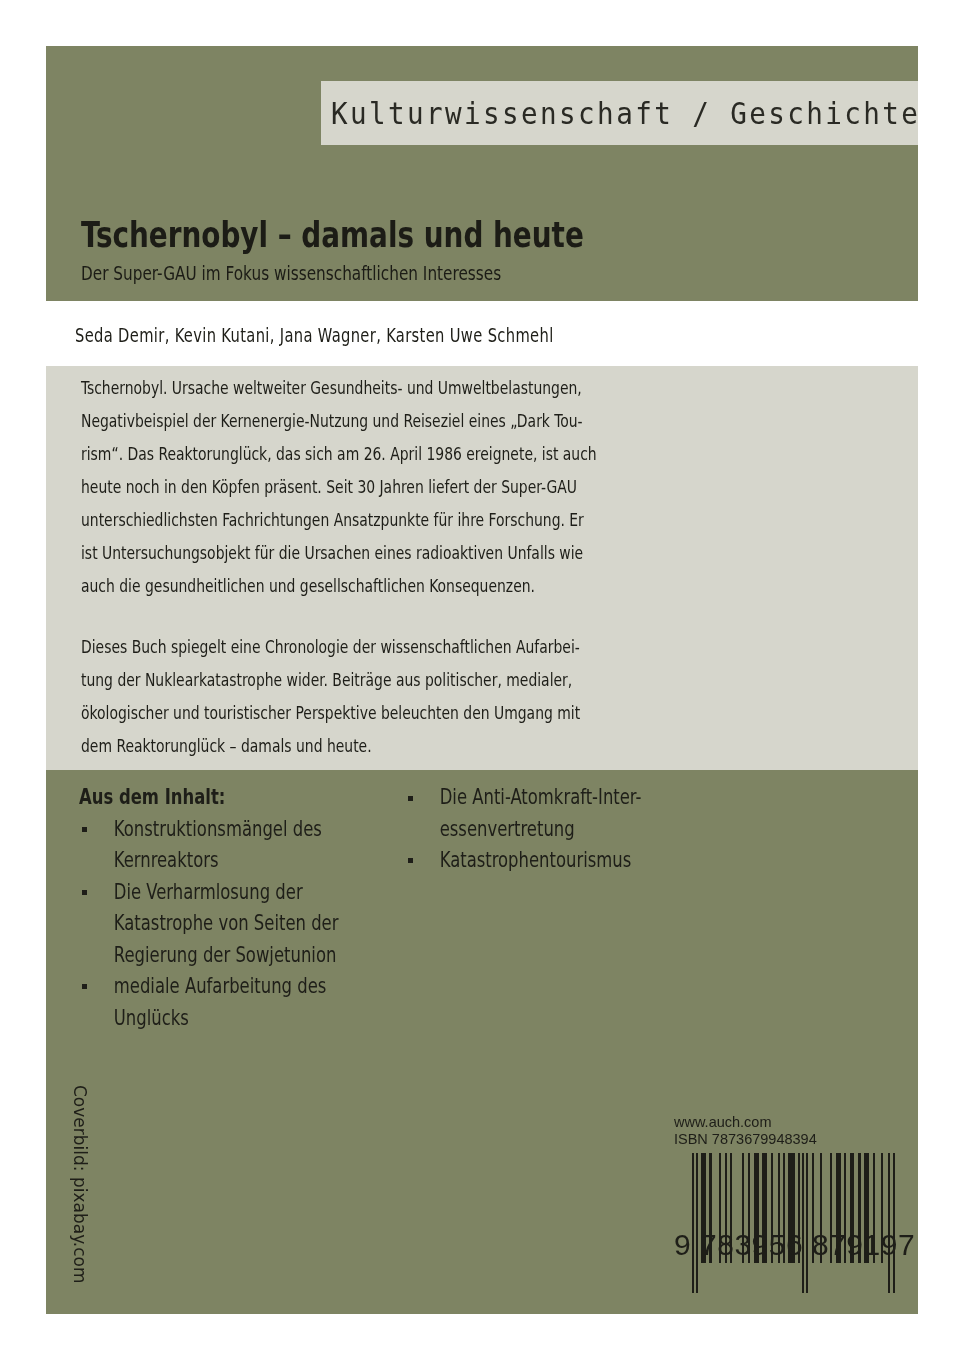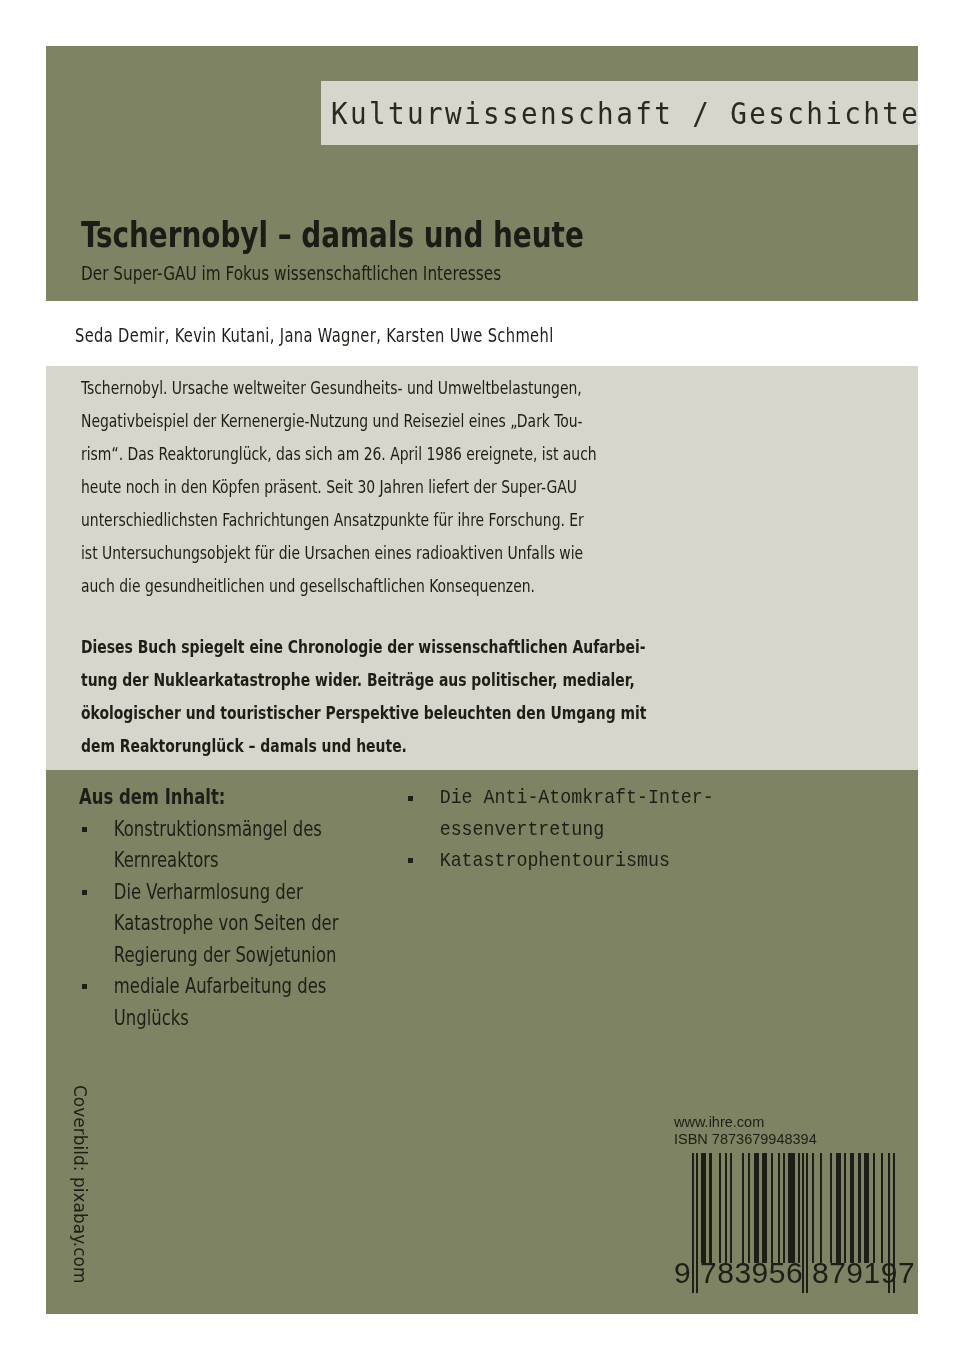--- a/index.html
+++ b/index.html
@@ -14,32 +14,32 @@
   #title { position:absolute; left:81px; top:214px; font-size:36px; font-weight:bold; white-space:nowrap;
            transform:scaleX(0.86); transform-origin:left; color:#1c1c16; }
   #subtitle { position:absolute; left:81px; top:261px; font-size:20px; white-space:nowrap;
               transform:scaleX(0.85); transform-origin:left; color:#1c1c16; }
   #authors { position:absolute; left:75px; top:324px; font-size:19px; white-space:nowrap;
              transform:scaleX(0.86); transform-origin:left; letter-spacing:0.4px; }
   #desc-box { position:absolute; left:46px; top:366px; width:872px; height:404px; }
   .para { position:absolute; left:81px; width:800px; font-size:18px; line-height:33px; }
   .para .ln { display:block; white-space:nowrap; transform:scaleX(0.86); transform-origin:left; }
   #para1 { top:371px; }
-  #para2 { top:630px;font-weight:bold; }
+  #para2 { top:630px; }
   #bottom-band { position:absolute; left:46px; top:770px; width:872px; height:544px; }
   .toc { position:absolute; font-size:21px; line-height:31.5px; }
   .toc .ln { display:block; white-space:nowrap; transform:scaleX(0.87); transform-origin:left; }
   #toc-left { left:79px; top:782px; }
-  #toc-right { left:404px; top:782px;font-family:Liberation Mono, monospace; }
+  #toc-right { left:404px; top:782px; }
   .bullet { position:absolute; width:5px; height:5px; background:#1e1e18; }
   #credit { position:absolute; left:64px; top:1085px; font-size:17px; font-family:"DejaVu Sans", sans-serif;
             transform-origin:left top; transform:rotate(90deg) translateY(-26px); white-space:nowrap; color:#1e1e18;}
   #isbn-block { position:absolute; left:674px; top:1114px; font-family:"Liberation Sans", sans-serif; font-size:14.5px; line-height:17px; color:#1e1e18; }
   #barcode { position:absolute; left:692px; top:1153px; width:204px; height:140px; }
-  #barcode-digits { position:absolute; left:674px; top:1256px; font-family:"Liberation Sans", sans-serif; font-size:30px; color:#1e1e18; letter-spacing:0.5px; white-space:pre; }
+  #barcode-digits { position:absolute; left:674px; top:1228px; font-family:"Liberation Sans", sans-serif; font-size:30px; color:#1e1e18; letter-spacing:0.5px; white-space:pre; }
 </style>
 </head>
 <body>
 
 <div id="top-band" class="green"></div>
 <div id="category-bar" class="light"></div>
 <div id="category-text">Kulturwissenschaft / Geschichte</div>
 <div id="title">Tschernobyl – damals und heute</div>
 <div id="subtitle">Der Super-GAU im Fokus wissenschaftlichen Interesses</div>
 
@@ -82,21 +82,21 @@
   <span class="ln" style="padding-left:41px;">Die Anti-Atomkraft-Inter-</span>
   <span class="ln" style="padding-left:41px;">essenvertretung</span>
   <span class="ln" style="padding-left:41px;">Katastrophentourismus</span>
 </div>
 <div class="bullet" style="left:408px;top:796px;"></div>
 <div class="bullet" style="left:408px;top:858px;"></div>
 
 <div id="credit">Coverbild: pixabay.com</div>
 
 <div id="isbn-block">
-  <div>www.ihre.com</div>
+  <div>www.auch.com</div>
   <div>ISBN 7873679948394</div>
 </div>
 
 <svg id="barcode" viewBox="0 0 204 140" preserveAspectRatio="none">
   <g fill="#1e1e18">
     <rect x="0" y="0" width="2" height="140"></rect>
       <rect x="4" y="0" width="2" height="140"></rect>
     <rect x="9" y="0" width="5" height="110"></rect>
       <rect x="17" y="0" width="3" height="110"></rect>
     <rect x="27" y="0" width="2" height="110"></rect>

